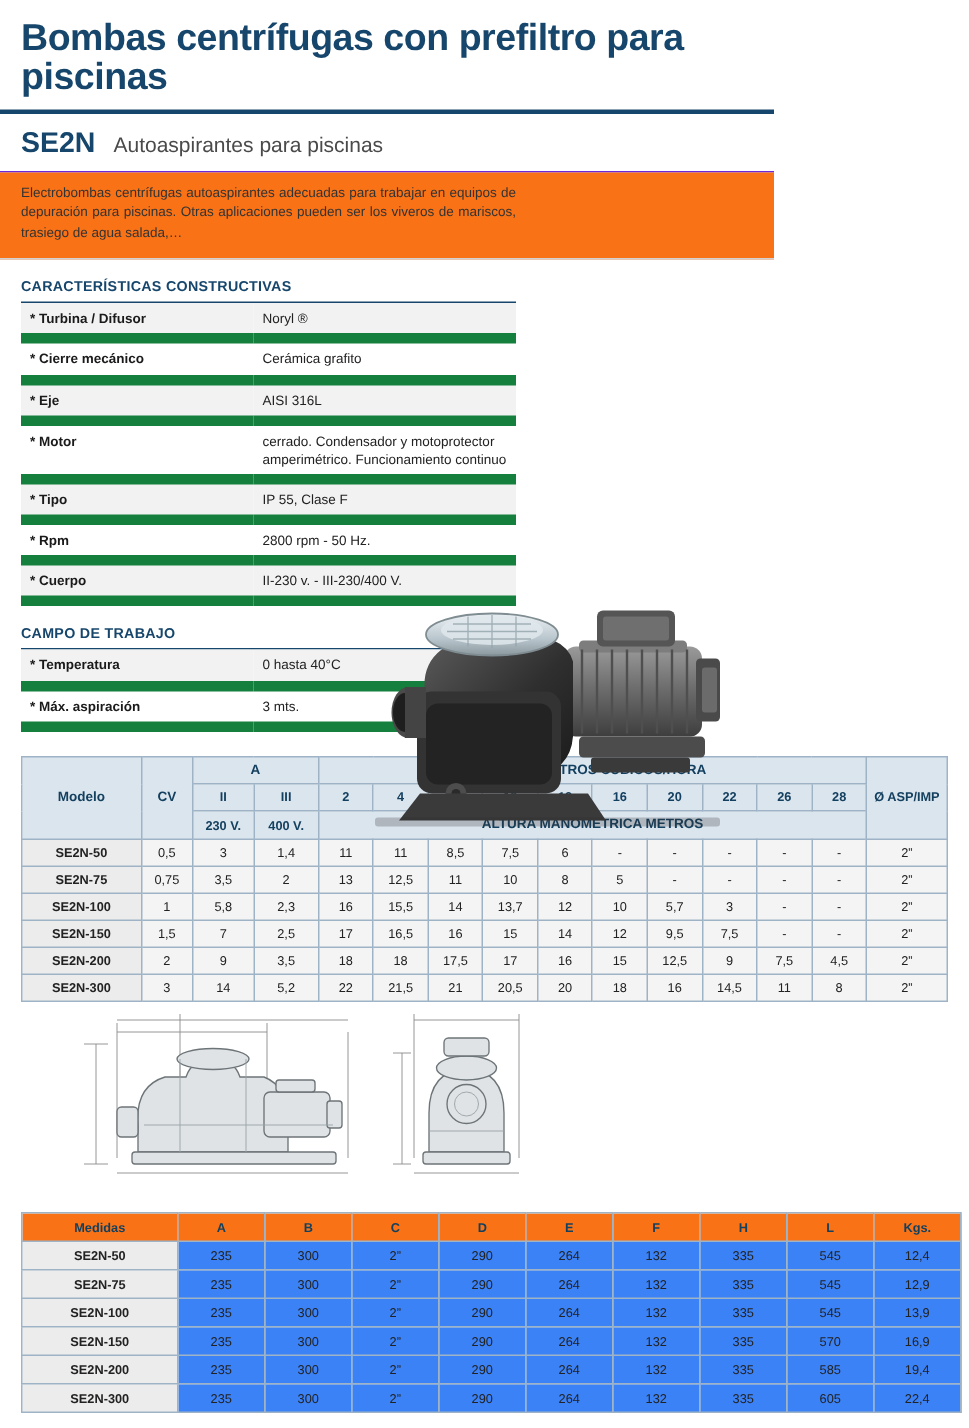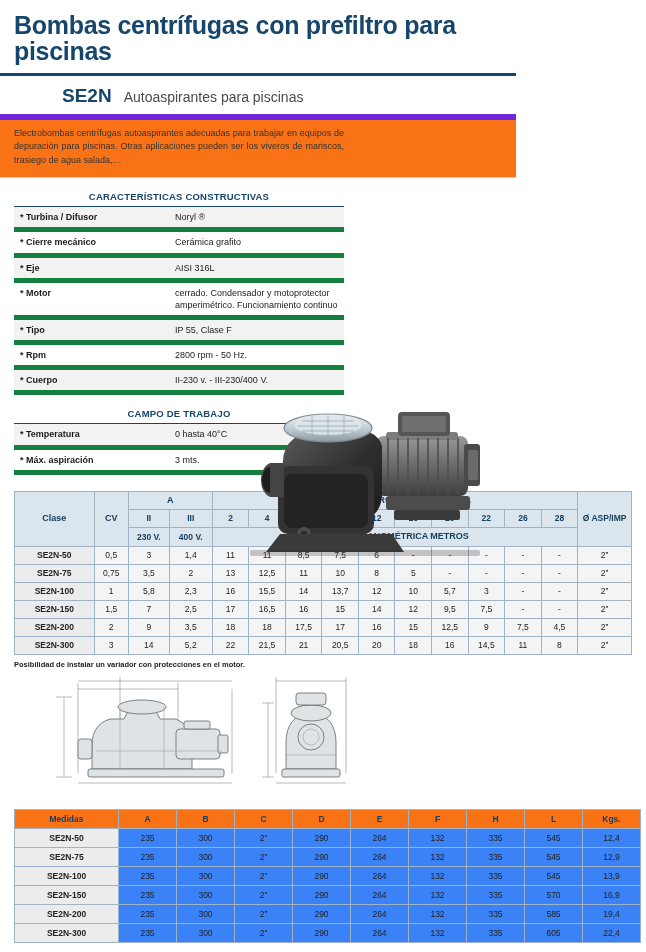--- a/index.html
+++ b/index.html
@@ -31,22 +31,21 @@
   .title-rule {
     height: 3px;
     background: #16466b;
     margin: 0;
   }
 
   
   .model-band {
     display: flex;
     align-items: stretch;
-    border-bottom: 6px solid #6d28d9;
-    padding-left: 48px;
+    border-bottom: 1px solid #6d28d9;
   }
   .model-band .left {
     flex: 0 0 auto;
     padding: 9px 0 7px 14px;
     display: flex;
     align-items: baseline;
     gap: 12px;
   }
   .model-code {
     font-size: 19px;
@@ -79,32 +78,31 @@
   }
   .section-title {
     font-size: 9.5px;
     font-weight: bold;
     color: #16466b;
     letter-spacing: 0.2px;
     padding: 13px 0 4px 0;
     width: 330px;
     border-bottom: 1px solid #16466b;
     margin-bottom: 0;
-    text-align: center;
   }
   table.spec {
     border-collapse: collapse;
     width: 330px;
     table-layout: fixed;
   }
   table.spec td {
     font-size: 9px;
     padding: 4px 4px 4px 6px;
     vertical-align: top;
-    border-bottom: 5px solid #15803d;
+    border-bottom: 7px solid #15803d;
     line-height: 1.35;
   }
   table.spec td.k {
     width: 145px;
     font-weight: bold;
     color: #1a1a1a;
   }
   table.spec td.v {
     color: #222;
   }
@@ -349,21 +347,21 @@
         <col style="width:34px">
           <col style="width:34px">
           <col style="width:34px">
           <col style="width:34px">
         <col style="width:34px">
           <col style="width:34px">
         <col style="width:50px">
       </colgroup>
       <thead>
         <tr>
-          <th rowspan="3" class="big">Clase</th>
+          <th rowspan="3" class="big">Modelo</th>
           <th rowspan="3" class="big">CV</th>
           <th colspan="2" class="big">A</th>
           <th colspan="10" class="big">CAUDAL METROS CÚBICOS/HORA</th>
           <th rowspan="3"><span>Ø ASP/IMP</span></th>
         </tr>
         <tr>
           <th>II</th>
           <th>III</th>
           <th>2</th>
           <th>4</th>
@@ -482,21 +480,20 @@
           <td>16</td>
           <td>14,5</td>
           <td>11</td>
           <td>8</td>
           <td>2”</td>
         </tr>
       </tbody>
     </table>
   </div>
 
-  <div class="note">Posibilidad de instalar un variador con protecciones en el motor.</div>
 
   <div class="drawings">
     <svg width="646" height="130" viewBox="0 0 646 130" xmlns="http://www.w3.org/2000/svg">
       <g stroke="#8a8a8a" stroke-width="0.6" fill="none">
 
         <line x1="78" y1="10" x2="78" y2="100"></line>
         <line x1="120" y1="4" x2="120" y2="100"></line>
         <line x1="178" y1="10" x2="178" y2="100"></line>
         <line x1="232" y1="16" x2="232" y2="100"></line>
         <line x1="78" y1="8" x2="232" y2="8"></line>

